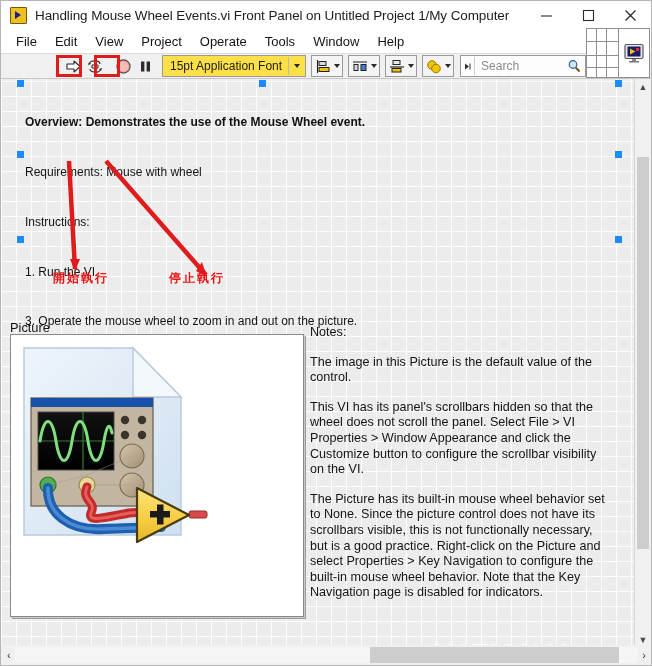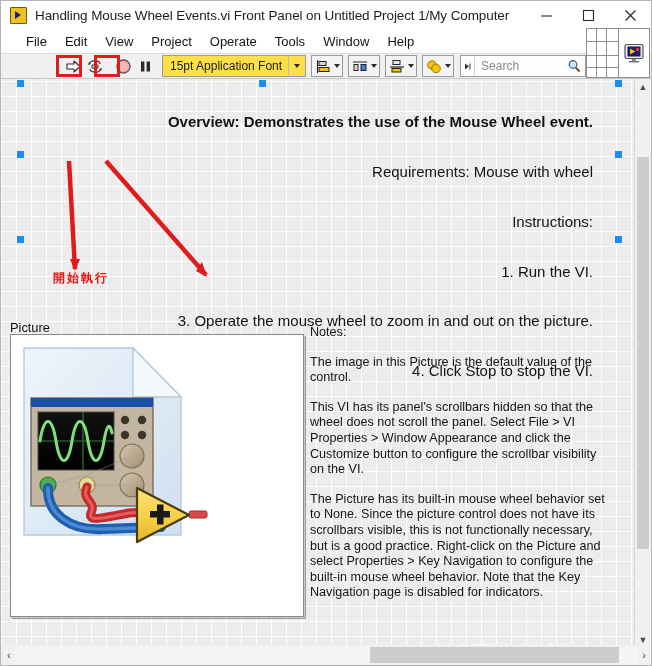--- a/index.html
+++ b/index.html
@@ -39,21 +39,21 @@
   .win-btns{position:absolute;right:0;top:0;height:28px;display:flex;}
   .win-btn{
     width:42px;height:28px;display:flex;align-items:center;justify-content:center;
     font-size:13px;color:#2b2b2b;
   }
   .win-btn svg{display:block;}
 
   
   .menubar{
     height:24px;background:#ffffff;display:flex;align-items:center;
-    padding-left:16px;box-sizing:border-box;text-align:right;
+    padding-left:6px;box-sizing:border-box;text-align:right;
   }
   .menu-item{
     font-size:13px;color:#141414;padding:2px 9px;white-space:nowrap;
   }
 
   
   .toolbar{
     height:26px;background:#f0f0f0;
     border-top:1px solid #dcdcdc;border-bottom:1px solid #c8c8c8;
     display:flex;align-items:center;position:relative;
@@ -114,24 +114,23 @@
       linear-gradient(to right, rgba(255,255,255,.95) 1px, transparent 1px),
       linear-gradient(to bottom, rgba(255,255,255,.95) 1px, transparent 1px),
       linear-gradient(to right, rgba(160,160,160,.55) 1px, transparent 1px),
       linear-gradient(to bottom, rgba(160,160,160,.55) 1px, transparent 1px);
     background-size:15px 15px,15px 15px,75px 75px,75px 75px;
     background-position:0 2px,0 2px,0 2px,0 2px;
     overflow:hidden;
   }
 
   .txt-overview{
-    position:absolute;left:12px;top:2px;width:580px;
-    font-size:15px;color:#121212;line-height:16.6px;
+    position:absolute;left:24px;top:2px;width:580px;
+    font-size:12px;color:#121212;line-height:16.6px;
     white-space:pre-wrap;
-    text-align:right;
   }
   .txt-overview b{font-weight:bold;}
 
   .handle{
     position:absolute;width:7px;height:7px;background:#1a8cff;
   }
 
   .annot{
     position:absolute;color:#ee1111;font-size:12px;
     font-family:"DejaVu Sans",sans-serif;font-weight:bold;
@@ -403,20 +402,21 @@
       <div class="handle" style="left:614px;top:157px"></div>
 
       <svg class="overlay-arrows" style="position:absolute;left:0;top:0;width:636px;height:569px;pointer-events:none">
         <line x1="68" y1="82" x2="74" y2="190" stroke="#e01b1b" stroke-width="4.5"></line>
         <path d="M74 192 L69 180 L79 180 Z" fill="#e01b1b"></path>
         <line x1="105" y1="82" x2="205" y2="196" stroke="#e01b1b" stroke-width="4.5"></line>
         <path d="M206 198 L195 192 L201 183 Z" fill="#e01b1b"></path>
       </svg>
 
       <div class="annot" style="left:52px;top:191px">開始執行</div>
+      <div class="annot" style="left:168px;top:191px">停止執行</div>
 
       <div class="lbl-picture">Picture</div>
       <div class="picture-frame">
         <svg width="290" height="279" viewBox="0 0 290 279">
 
           <defs>
             <linearGradient id="pg" x1="0" y1="0" x2="1" y2="1">
               <stop offset="0%" stop-color="#eef5fb"></stop>
               <stop offset="55%" stop-color="#dde9f5"></stop>
               <stop offset="100%" stop-color="#cfe0f0"></stop>

